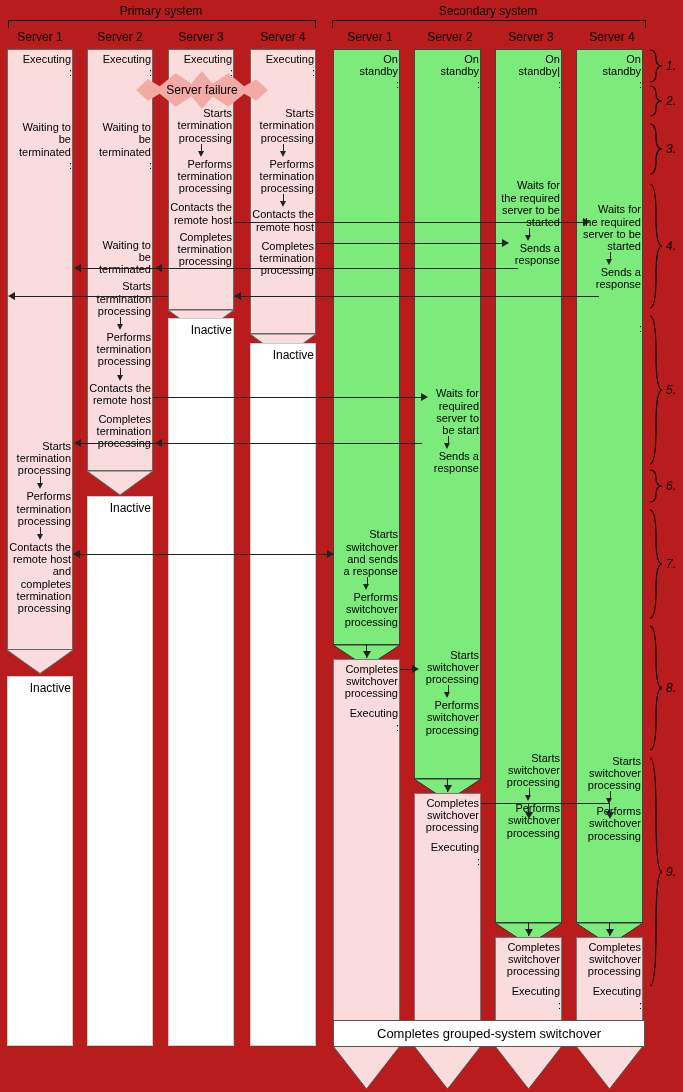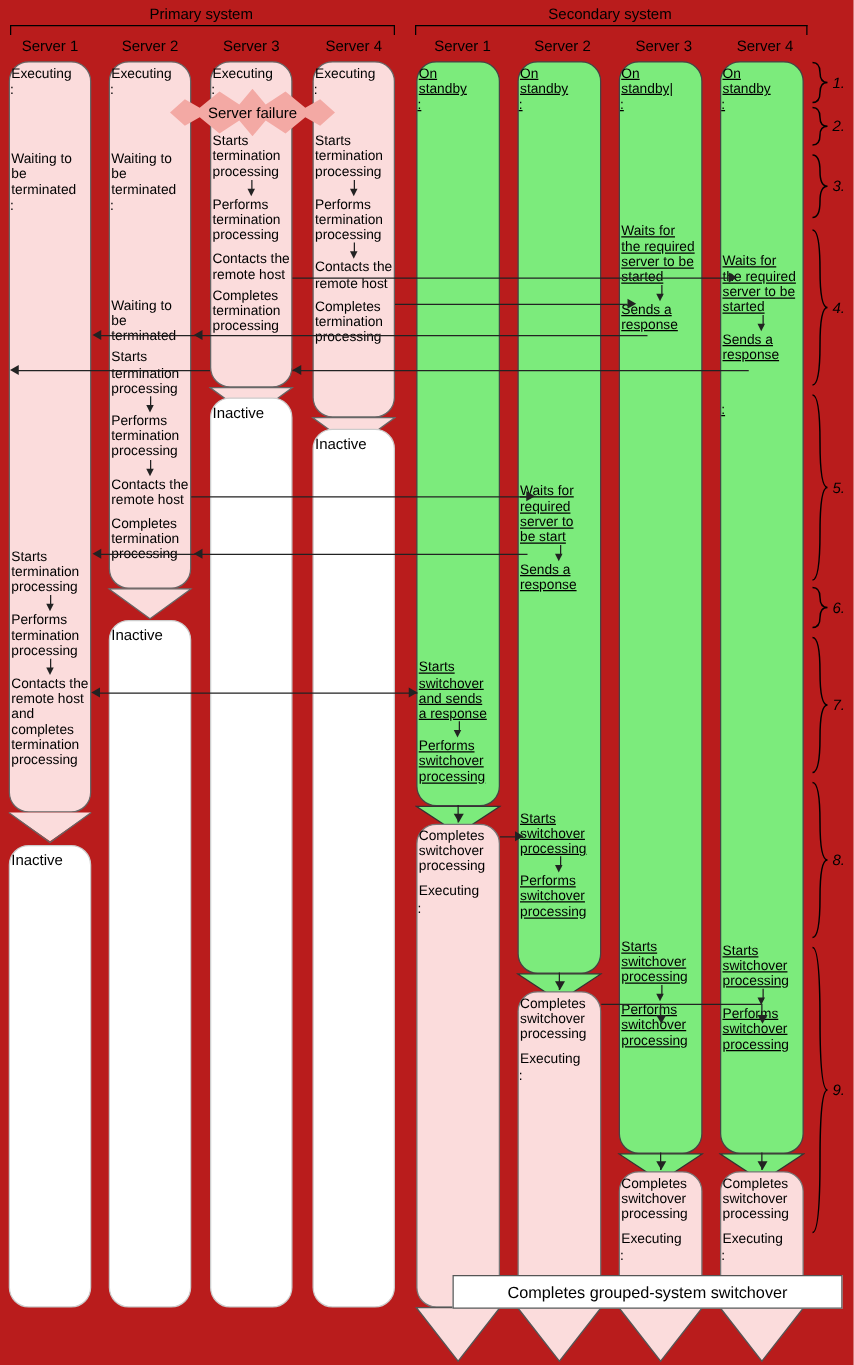--- a/index.html
+++ b/index.html
@@ -3,23 +3,23 @@
 <meta charset="utf-8">
 <style>
   html,body{margin:0;padding:0;background:#fff;}
   body{font-family:"Liberation Sans","DejaVu Sans",sans-serif;}
   #stage{position:relative;width:683px;height:1092px;background:#b91c1c;overflow:hidden;}
 
   .sys-title{position:absolute;font-size:12px;color:#000;text-align:center;}
   .sys-bracket{position:absolute;border-top:1px solid #000;border-left:1px solid #000;border-right:1px solid #000;height:7px;}
 
   .col-head{position:absolute;font-size:12px;text-align:center;color:#000;}
-  .seg{position:absolute;box-sizing:border-box;font-size:11px;line-height:12.2px;text-align:left;color:#000;border-radius:16px;}
+  .seg{position:absolute;box-sizing:border-box;font-size:11px;line-height:12.2px;text-align:right;color:#000;}
   .seg.pink{background:#fbdcdc;border:1px solid #666;}
-  .seg.green{background:#7ceb7c;border:1px solid #444;text-decoration:underline;}
+  .seg.green{background:#7ceb7c;border:1px solid #444;}
   .seg.white{background:#fff;border:1px solid #ccc;}
   .seg.pinkb{background:#fbdcdc;border:1px solid #777;}
   .seg .t{padding:1px 1px 0 1px;}
 
   
   .tip{position:absolute;width:0;height:0;}
 
   .dotsep{font-size:11px;line-height:11px;}
 
   
@@ -343,21 +343,21 @@
 
   <div class="hline" style="left:400px;top:669px;width:15px;"></div>
   <div class="arrowR" style="left:412px;top:665px;"></div>
 
   <div class="hline" style="left:481px;top:803px;width:128px;"></div>
   <div class="vline" style="left:528px;top:803px;height:12px;"></div>
   <div class="arrowD" style="left:524.5px;top:812px;"></div>
   <div class="vline" style="left:609px;top:803px;height:12px;"></div>
   <div class="arrowD" style="left:605.5px;top:812px;"></div>
 
-  <div class="footbar" style="left:333px;top:1020px;width:310px;height:25px;margin-left:29px;">Completes grouped-system switchover</div>
+  <div class="footbar" style="left:333px;top:1020px;width:310px;height:25px;">Completes grouped-system switchover</div>
 
   <svg style="position:absolute;left:648px;top:44px;" width="16" height="1010">
     <g fill="none" stroke="#000" stroke-width="1.2">
 
       <path d="M2,6 Q8,6 8,14 Q8,22 14,22 Q8,22 8,30 Q8,38 2,38"></path>
 
       <path d="M2,42 Q8,42 8,50 Q8,57 14,57 Q8,57 8,64 Q8,72 2,72"></path>
 
       <path d="M2,80 Q8,80 8,93 Q8,105 14,105 Q8,105 8,117 Q8,130 2,130"></path>
 

